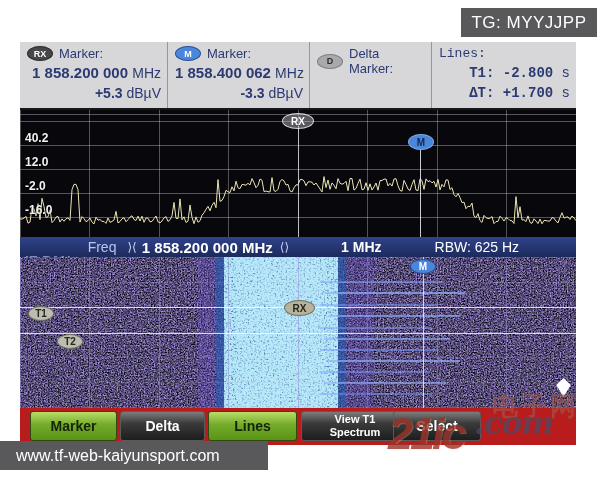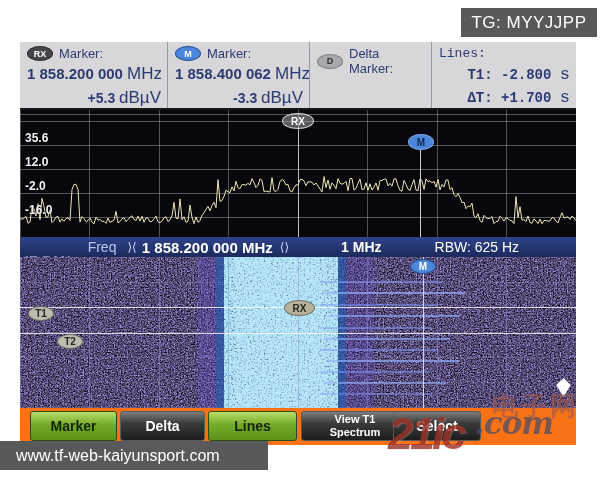--- a/index.html
+++ b/index.html
@@ -19,21 +19,21 @@
   .header { height:66px; background:#d7d7d9; display:grid; grid-template-columns:148px 142px 122px 144px; }
   .hpanel { position:relative; border-right:1px solid #96969e; padding:4px 6px 2px 7px; color:#2c3a72; overflow:hidden; }
   .hpanel:last-child { border-right:none;font-family:Liberation Mono, monospace; }
   .hrow1 { display:flex; align-items:center; gap:6px; font-size:13px; }
   .badge { width:26px; height:15px; border-radius:50%; display:flex; align-items:center; justify-content:center;
     font-size:9px; font-weight:bold; flex:0 0 auto; }
   .badge.rx { background:#47474b; color:#fff; border:1px solid #2a2a2d; }
   .badge.m  { background:#4a86da; color:#fff; border:1px solid #2a4f96; }
   .badge.d  { background:#a9a9ad; color:#2c2c2c; border:1px solid #7e7e82; }
   .hfreq { margin-top:3px; text-align:right; font-size:15px; font-weight:bold; white-space:nowrap; }
-  .hfreq .unit, .hlevel .unit, .hline .unit { font-size:17px; font-weight:normal; }
+  .hfreq .unit, .hlevel .unit, .hline .unit { font-size:14px; font-weight:normal; }
   .hlevel { margin-top:4px; text-align:right; font-size:14px; font-weight:bold; white-space:nowrap; }
   .hlabel { font-size:13px; }
   .hline { text-align:right; font-size:14px; font-weight:bold; white-space:nowrap; margin-top:4px; }
 
   
   .spectrum { position:relative; height:129px; border-top:2px solid #17171a;
     background-color:#07070c;
     background-image:
       repeating-linear-gradient(0deg, rgba(195,195,205,0.42) 0 1px, transparent 1px 24px),
       repeating-linear-gradient(90deg, rgba(195,195,205,0.40) 0 1px, transparent 1px 69.5px);
@@ -72,21 +72,21 @@
   .wbadge { position:absolute; height:15px; border-radius:50%; display:flex; align-items:center; justify-content:center;
     font-size:10px; font-weight:bold; background:#bdbcae; color:#26261f; border:1px solid #6f6f64; }
   .wbadge.t1 { left:8px;  top:49px; width:26px; }
   .wbadge.t2 { left:37px; top:77px; width:26px; }
   .wbadge.rx { left:264px; top:43px; width:31px; height:16px; background:#b7b29a; }
   .wbadge.m  { left:390px; top:2px; width:26px; background:#4a86da; color:#fff; border-color:#2a4f96; }
   .diamond { position:absolute; left:536px; top:121px; width:15px; height:19px; background:#fff;
     clip-path:polygon(50% 100%, 2% 37%, 50% 0, 98% 37%); }
 
   
-  .buttons { position:relative; height:37px; background:#f97316; }
+  .buttons { position:relative; height:37px; background:#b91c1c; }
   .btn { position:absolute; top:3px; height:30px; border-radius:3px; display:flex; align-items:center; justify-content:center;
     font-weight:bold; cursor:pointer; text-align:center; }
   .btn.green { background:linear-gradient(#b8de68,#74ab2a 45%,#5b9317); color:#142407; border:1px solid #2e4a10; font-size:14px; }
   .btn.dark  { background:linear-gradient(#7d7d7d,#3b3b3b 40%,#1d1d1d); color:#fff; border:1px solid #5a5a5a; font-size:14px; }
   .btn.two-line { font-size:11px; line-height:1.2; white-space:pre-line; }
   .btn.b1 { left:10px;  width:87px; }
   .btn.b2 { left:100px; width:85px; }
   .btn.b3 { left:188px; width:89px; }
   .btn.b4 { left:281px; width:108px; }
   .btn.b5 { left:373px; width:88px;text-align:center; }
@@ -166,21 +166,21 @@
         </div>
       </div>
     </div>
 
     <div class="spectrum">
       <svg class="trace-svg" width="556" height="127" viewBox="0 0 556 127">
         <polyline fill="none" stroke="#ece5b4" stroke-width="1" points="0,108.7 2,109.2 4,108.1 6,106.4 8,113.2 10,112.1 12,96.8 14,98.6 16,105.9 18,93.7 20,109.6 22,88.3 24,96.6 26,107.5 28,106.8 30,99.9 32,112.6 34,110.6 36,107.1 38,106.4 40,112.1 42,108.9 44,111.3 46,108.7 48,107.7 50,110.4 52,79.6 54,74.4 56,74.4 58,79.6 60,112.1 62,106.6 64,108.6 66,111.7 68,110.5 70,108.0 72,112.2 74,113.9 76,107.2 78,110.2 80,109.5 82,111.4 84,111.4 86,113.4 88,108.0 90,112.4 92,111.4 94,110.0 96,101.4 98,112.9 100,111.5 102,108.8 104,107.7 106,111.7 108,109.6 110,107.1 112,105.8 114,109.5 116,110.5 118,106.2 120,111.0 122,106.2 124,112.3 126,107.9 128,108.2 130,111.8 132,111.4 134,108.7 136,106.0 138,111.8 140,112.8 142,111.0 144,107.9 146,106.6 148,111.5 150,109.8 152,105.9 154,92.4 156,108.3 158,108.6 160,88.9 162,109.8 164,106.8 166,112.5 168,111.1 170,95.0 172,107.3 174,113.7 176,106.9 178,112.3 180,110.7 182,105.3 184,102.8 186,99.3 188,96.4 190,100.8 192,95.3 194,92.3 196,97.7 198,69.6 200,91.4 202,90.4 204,86.5 206,80.3 208,81.7 210,82.6 212,76.8 214,80.9 216,71.2 218,77.8 220,78.6 222,74.5 224,74.7 226,75.2 228,73.3 230,74.9 232,68.6 234,72.7 236,77.7 238,75.3 240,69.0 242,70.3 244,81.6 246,81.0 248,81.7 250,82.0 252,67.6 254,80.7 256,81.4 258,79.3 260,71.4 262,69.5 264,70.9 266,75.1 268,74.3 270,80.8 272,82.0 274,77.8 276,74.9 278,74.9 280,69.7 282,69.4 284,70.9 286,75.7 288,71.9 290,71.8 292,72.2 294,75.0 296,73.0 298,76.0 300,79.0 302,82.0 304,66.6 306,77.6 308,70.0 310,79.3 312,72.9 314,75.2 316,78.8 318,68.6 320,73.3 322,74.2 324,73.4 326,71.3 328,80.7 330,68.5 332,68.5 334,80.1 336,78.4 338,73.4 340,69.1 342,79.7 344,79.1 346,72.7 348,80.4 350,73.8 352,80.0 354,77.0 356,73.0 358,80.2 360,70.6 362,70.5 364,69.2 366,69.0 368,75.9 370,73.4 372,76.1 374,69.0 376,68.7 378,75.8 380,80.4 382,81.2 384,70.4 386,74.4 388,79.0 390,80.5 392,74.4 394,69.7 396,80.0 398,80.6 400,68.8 402,70.7 404,79.4 406,68.9 408,71.7 410,70.7 412,72.9 414,71.3 416,77.1 418,69.4 420,79.9 422,74.4 424,76.9 426,69.9 428,70.1 430,79.5 432,77.7 434,84.6 436,86.8 438,83.4 440,87.5 442,92.7 444,92.1 446,98.7 448,96.2 450,96.7 452,93.0 454,106.2 456,107.7 458,103.7 460,110.6 462,112.4 464,105.4 466,107.6 468,108.6 470,108.2 472,106.5 474,113.6 476,111.6 478,111.4 480,106.2 482,108.2 484,111.1 486,107.7 488,108.5 490,110.5 492,110.8 494,113.5 496,86.6 498,107.6 500,96.7 502,110.0 504,109.7 506,111.6 508,105.9 510,112.5 512,113.3 514,108.8 516,111.0 518,113.6 520,109.1 522,113.8 524,110.4 526,110.6 528,111.1 530,111.0 532,107.6 534,108.1 536,111.2 538,112.9 540,107.3 542,102.7 544,108.1 546,107.2 548,106.9 550,109.5 552,106.0 554,108.0 556,110.7"></polyline>
       </svg>
       <div class="mline rx-line"></div>
       <div class="mline m-line"></div>
-      <span class="ylabel" style="top:21px">35.6</span>
+      <span class="ylabel" style="top:21px">40.2</span>
       <span class="ylabel" style="top:45px">12.0</span>
       <span class="ylabel" style="top:69px">-2.0</span>
       <span class="ylabel" style="top:93px">-16.0</span>
       <span class="sbadge rx">RX</span>
       <span class="sbadge m">M</span>
     </div>
 
     <div class="ifpan">
       <span class="if-mode">IF-PAN</span>
       <span class="if-freqlbl">Freq</span>

